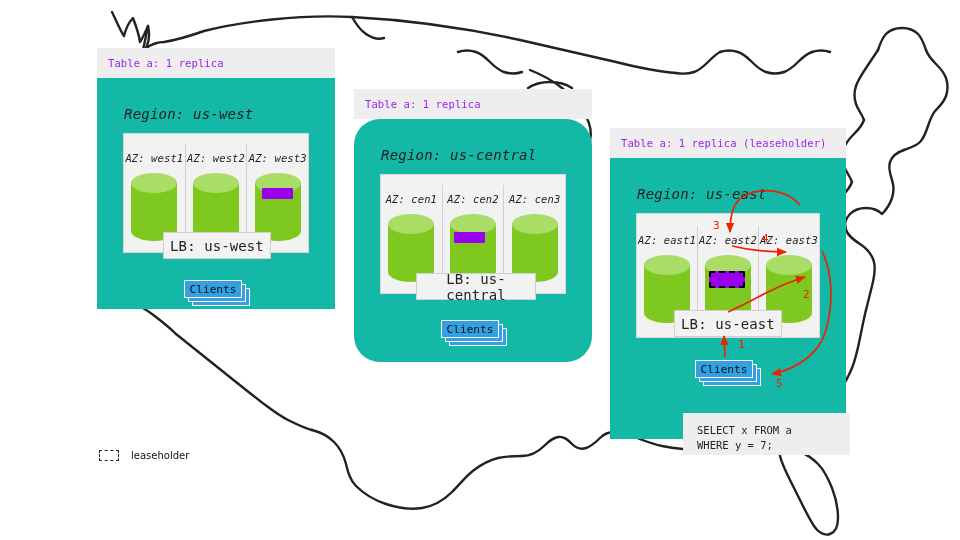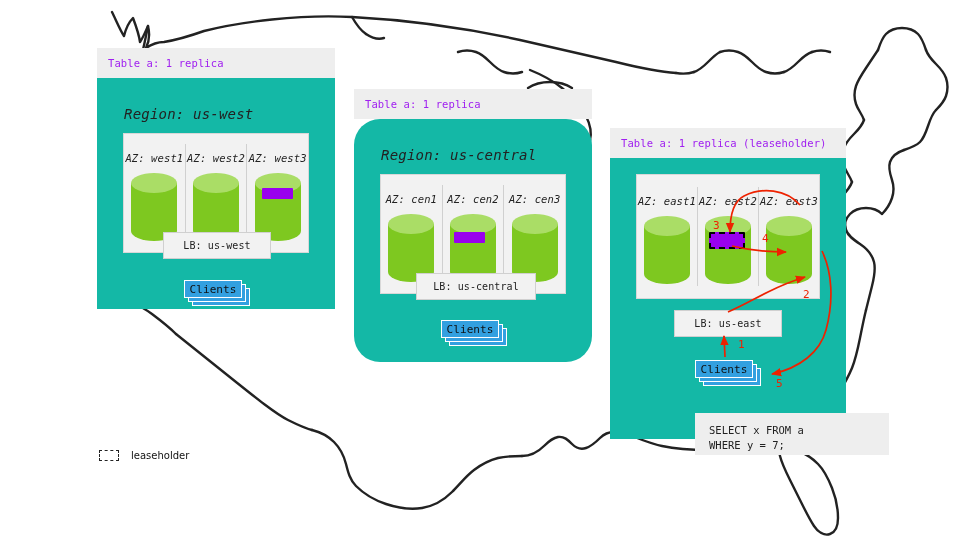--- a/index.html
+++ b/index.html
@@ -44,21 +44,21 @@
   .cyl-wrap{display:flex;justify-content:center;}
   .cyl{position:relative;}
   .cyl svg{display:block;}
   .lease-bar{
     position:absolute;border-radius:1px;background:#9900ee;
   }
   .lease-bar.is-leaseholder{border:2px dashed #000000;}
 
   .lb-box{
     position:absolute;background:#f2f2f2;border:1px solid #d0d0d0;
-    font-size:10px;color:#222222;text-align:center;
+    font-size:14px;color:#222222;text-align:center;
     display:flex;align-items:center;justify-content:center;
     letter-spacing:0.1px;z-index:4;
   }
   .clients{
     position:absolute;z-index:4;
   }
   .clients .layer{
     position:absolute;background:#33a0e0;border:1px solid #ffffff;
     box-sizing:border-box;
   }
@@ -284,20 +284,21 @@
       <div class="layer" style="left:4px;top:4px;width:58px;height:18px;"></div>
       <div class="top" style="width:58px;height:18px;">
         <span>Clients</span>
       </div>
     </div>
   </div>
 
   <div class="region" style="left:610px;top:128px;width:236px;">
     <div class="region-header">Table a: 1 replica (leaseholder)</div>
     <div class="region-body" style="height:281px;position:relative;">
+      <div class="region-title">Region: us-east</div>
       <div class="az-row" style="height:125px;">
         <div class="az">
           <div class="az-label">AZ: east1</div>
           <div class="cyl-wrap">
             <div class="cyl">
               <svg width="48" height="72" viewBox="0 0 48 72">
                 <path d="M1,12 L1,60 A23,10 0 0 0 47,60 L47,12 Z" fill="#7ec820"></path>
                 <ellipse cx="24" cy="12" rx="23" ry="10" fill="#aadd66"></ellipse>
               </svg>
             </div>
@@ -331,21 +332,21 @@
     <div class="lb-box" style="left:64px;top:182px;width:106px;height:25px;">LB: us-east</div>
     <div class="clients" style="left:85px;top:232px;width:68px;height:26px;">
       <div class="layer" style="left:8px;top:8px;width:58px;height:18px;"></div>
       <div class="layer" style="left:4px;top:4px;width:58px;height:18px;"></div>
       <div class="top" style="width:58px;height:18px;">
         <span>Clients</span>
       </div>
     </div>
   </div>
 
-  <div class="sql-box" style="left:683px;top:413px;width:194px;height:42px;margin-left:12px;">SELECT x FROM a
+  <div class="sql-box" style="left:683px;top:413px;width:167px;height:42px;">SELECT x FROM a
 WHERE y = 7;</div>
 
   <svg id="annots" viewBox="0 0 960 540">
     <defs>
       <marker id="ah" markerWidth="7" markerHeight="7" refX="5.4" refY="3" orient="auto" markerUnits="strokeWidth">
         <path d="M0,0.5 L6,3 L0,5.5 Z" fill="#ee2200"></path>
       </marker>
     </defs>
     <g fill="none" stroke="#ee2200" stroke-width="1.7" marker-end="url(#ah)">
 

